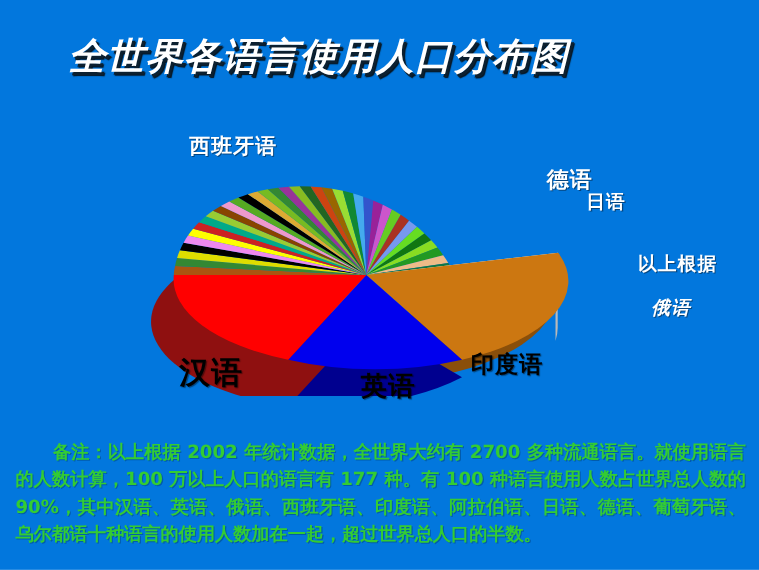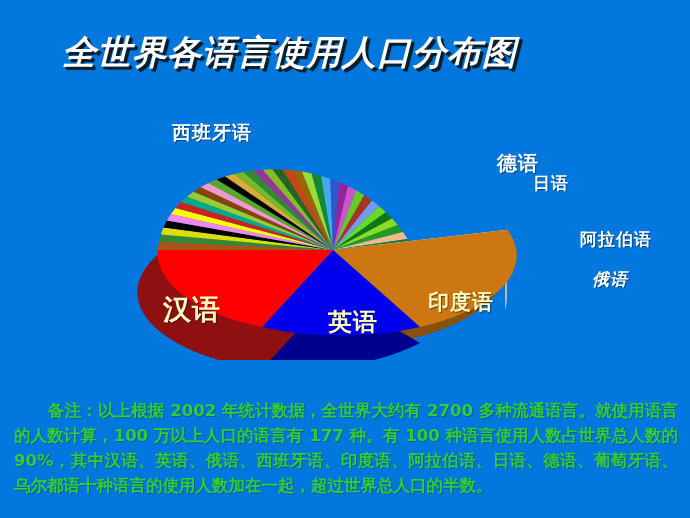--- a/index.html
+++ b/index.html
@@ -56,25 +56,26 @@
   }
   .lbl-other    { left: 172px; top: 120px;  font-size: 19px; }
   .lbl-german   { left: 497px; top: 150px;  font-size: 20px; }
   .lbl-japanese { left: 533px; top: 172px;  font-size: 17px; }
   .lbl-arabic   { left: 558px; top: 199px;  font-size: 17px; }
   .lbl-spanish  { left: 580px; top: 228px;  font-size: 17px; }
   .lbl-russian  { left: 592px; top: 268px;  font-size: 17px; font-style: italic; }
 
   .inlabel {
     position: absolute;
-    color: #fef9c3;
+    color: #000000;
     font-weight: bold;
     white-space: nowrap;
     text-shadow: 1px 1px 1px rgba(0,0,0,.45);
     letter-spacing: 1px;
+    margin-top: 29px;
   }
   .lbl-chinese  { left: 163px; top: 291px; font-size: 28px; }
   .lbl-english  { left: 328px; top: 306px; font-size: 24px; }
   .lbl-hindi    { left: 428px; top: 288px; font-size: 21px; text-align: center; }
 
   
   #footnote {
     position: absolute;
     left: 14px;
     top: 398px;
@@ -180,21 +181,21 @@
         <path d="M333,155 L420,232 A175,80 0 0,1 262,232 Z" fill="#0000ee"></path>
 
         <path d="M333,155 L262,232 A175,80 0 0,1 158,155 Z" fill="#ff0000"></path>
       </g>
     </svg>
   </div>
 
   <div class="callout lbl-other">西班牙语</div>
   <div class="callout lbl-german">德语</div>
   <div class="callout lbl-japanese">日语</div>
-  <div class="callout lbl-spanish">阿拉伯语</div>
+  <div class="callout lbl-spanish">以上根据</div>
   <div class="callout lbl-russian">俄语</div>
 
   <div class="inlabel lbl-chinese">汉语</div>
   <div class="inlabel lbl-english">英语</div>
   <div class="inlabel lbl-hindi">印度语</div>
 
   <div id="footnote"><span class="indent"></span><span>备注：以上根据 2002 年统计数据，全世界大约有 2700 多种流通语言。就使用语言的人数计算，100 万以上人口的语言有 177 种。有 100 种语言使用人数占世界总人数的 90%，其中汉语、英语、俄语、西班牙语、印度语、阿拉伯语、日语、德语、葡萄牙语、乌尔都语十种语言的使用人数加在一起，超过世界总人口的半数。</span></div>
 
 </div>
 

